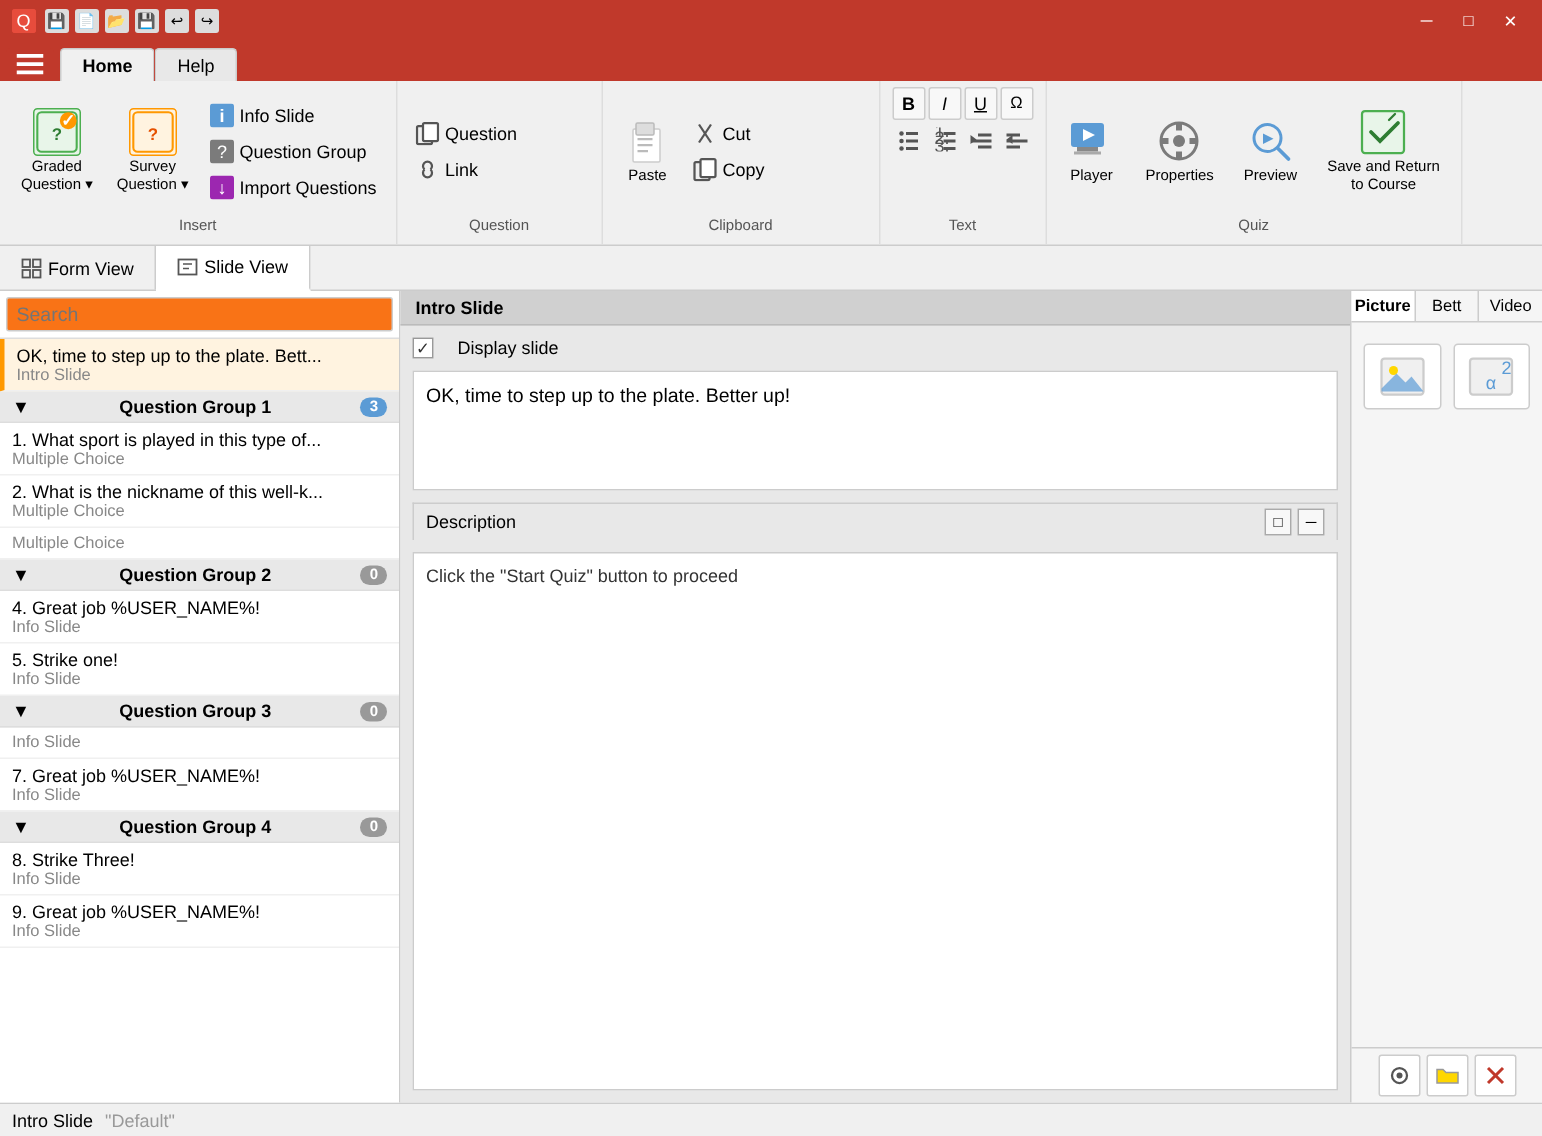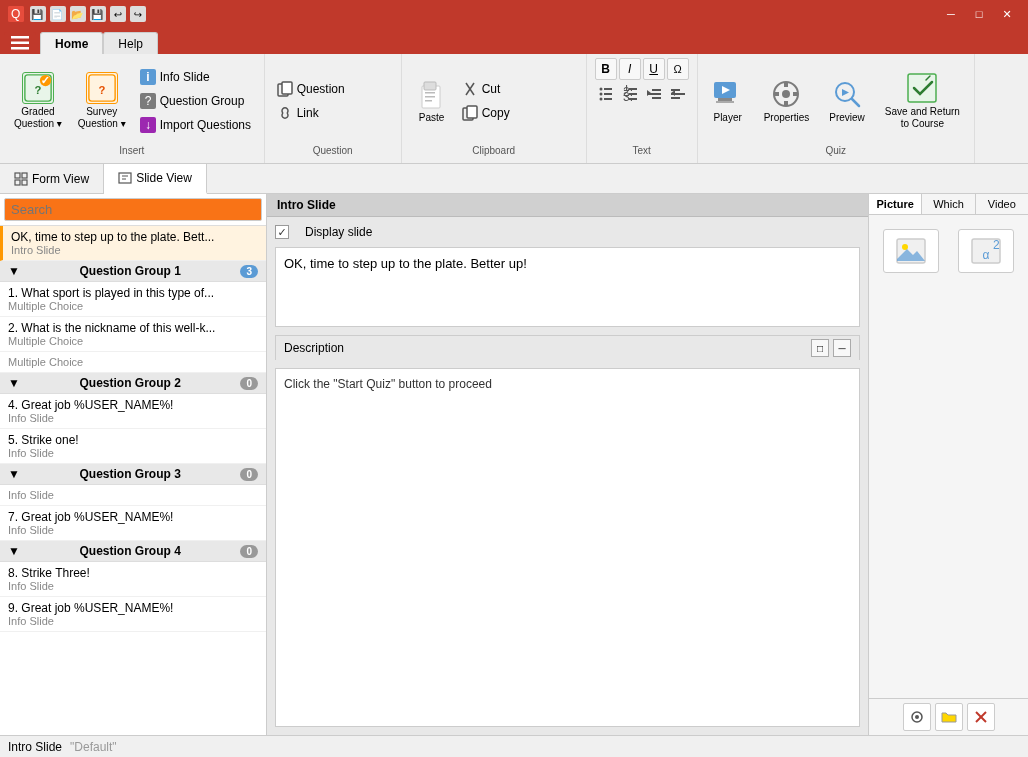--- a/index.html
+++ b/index.html
@@ -226,21 +226,21 @@
       font-size: 12px;
       color: #333;
     }
     .desc-header {
       display: flex; justify-content: space-between; align-items: center;
       background: #e8e8e8; padding: 3px 8px; border: 1px solid #ccc; border-bottom: none;
     }
 
     
     .right-panel {
-      width: 160px;
+      width: 128px;
       background: #f5f5f5;
       border-left: 1px solid #ccc;
       display: flex;
       flex-direction: column;
     }
     .right-tabs {
       display: flex;
       border-bottom: 1px solid #ccc;
     }
     .right-tab {
@@ -655,21 +655,21 @@
           <button style="width:18px;height:18px;border:1px solid #aaa;background:#f8f8f8;cursor:pointer;font-size:10px;">─</button>
         </div>
       </div>
       <div class="desc-area">Click the "Start Quiz" button to proceed</div>
     </div>
   </div>
 
   <div class="right-panel">
     <div class="right-tabs">
       <div class="right-tab active">Picture</div>
-      <div class="right-tab">Which</div>
+      <div class="right-tab">Bett</div>
       <div class="right-tab">Video</div>
     </div>
     <div style="padding:8px; display:flex; gap:8px; justify-content:center;">
       <div class="media-btn">
         <svg width="32" height="32" viewBox="0 0 32 32">
           <rect x="2" y="4" width="28" height="24" rx="2" fill="#f0f0f0" stroke="#ccc" stroke-width="1.5"></rect>
           <circle cx="10" cy="12" r="3" fill="#ffd700"></circle>
           <polygon points="2,24 12,14 18,20 22,16 30,26 2,26" fill="#5b9bd5" opacity="0.7"></polygon>
         </svg>
       </div>

